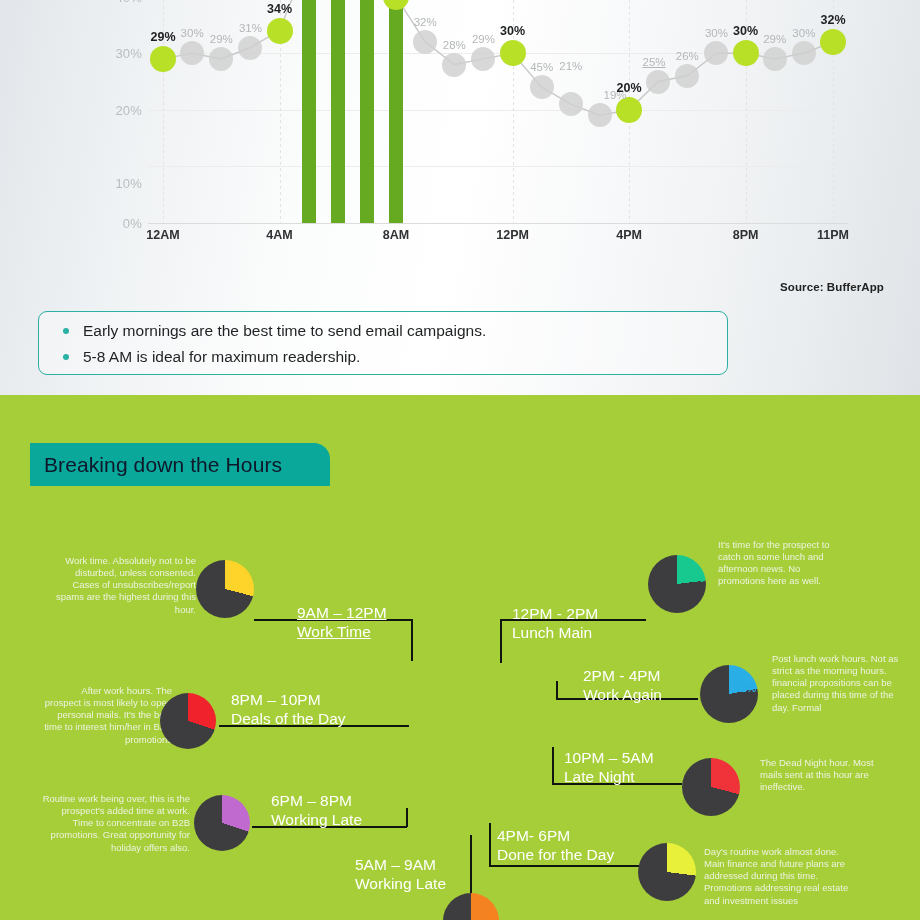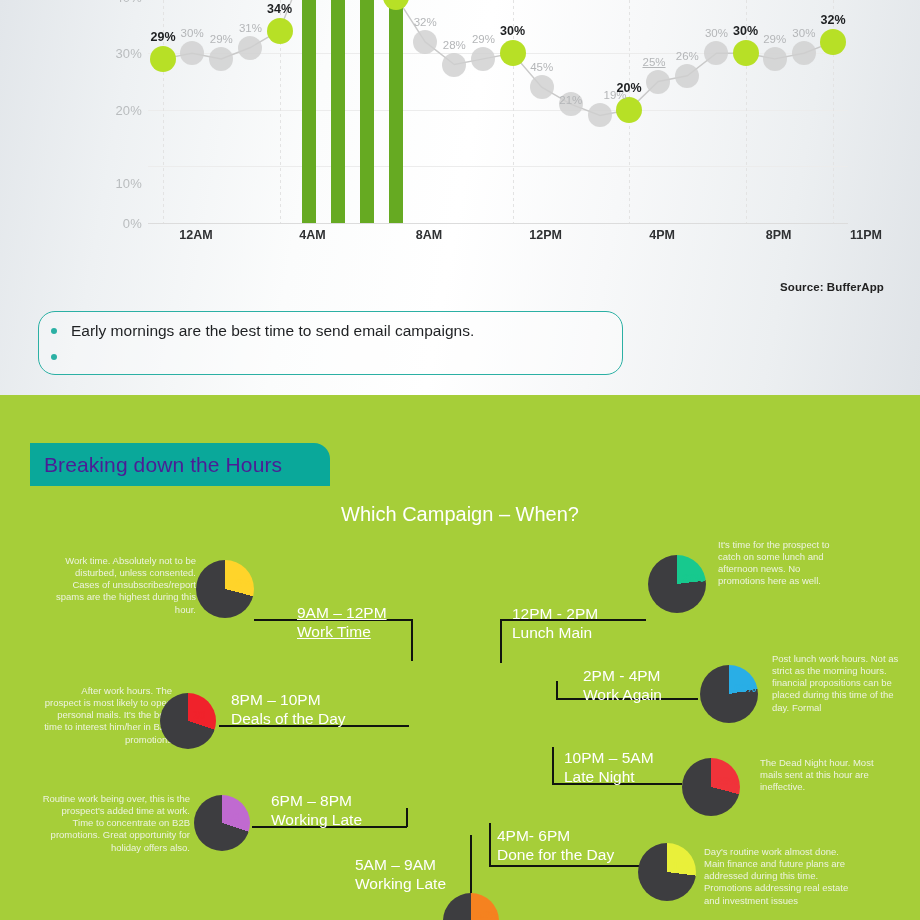--- a/index.html
+++ b/index.html
@@ -26,21 +26,21 @@
   .ylabel {
     position: absolute; right: 706px; transform: translateY(-50%);
     font-size: 13px; color: #b9bcbe; letter-spacing: .2px; white-space: nowrap;
   }
   .vgrid {
     position: absolute; top: 0; width: 1px; height: 283px;
     background: repeating-linear-gradient(to bottom,#e3e3e3 0 3px,transparent 3px 6px);
   }
   .xlabel {
     position: absolute; top: 288px; transform: translateX(-50%);
-    font-size: 12.5px; font-weight: bold; color: #2f3133; white-space: nowrap; margin-left: 33px;
+    font-size: 12.5px; font-weight: bold; color: #2f3133; white-space: nowrap;
   }
   #axisline {
     position: absolute; left: 0; top: 283px; width: 700px; height: 1px; background: #dcdcdc;
   }
   .bar {
     position: absolute; bottom: 0; width: 14px;
     background: #66aa22; border-radius: 1px 1px 0 0;
   }
   .dot {
     position: absolute; border-radius: 50%;
@@ -53,45 +53,45 @@
     white-space: nowrap; font-size: 11.5px; color: #b4b6b8;
   }
   .dlabel.hi { color: #1d1f21; font-weight: bold; font-size: 12.5px; }
   #linepath { position: absolute; left: 0; top: 0; width: 700px; height: 283px; }
 
   #source {
     position: absolute; right: 36px; top: 281px;
     font-size: 11.5px; color: #222; font-weight: bold; letter-spacing: .1px;
   }
   #takeaways {
-    position: absolute; left: 38px; top: 311px; width: 585px; height: 64px;
-    border: 1.6px solid #2bb0a4; border-radius: 17px;
+    position: absolute; left: 38px; top: 311px; width: 690px; height: 64px;
+    border: 1.6px solid #2bb0a4; border-radius: 9px;
     background: rgba(255,255,255,.35);
-    padding: 9px 0 0 4px;
+    padding: 9px 0 0 16px;
   }
   .tk-row { display: flex; align-items: flex-start; margin-bottom: 7px; }
   .tk-bullet {
     width: 6px; height: 6px; border-radius: 50%; background: #2bb0a4;
     margin: 7px 14px 0 8px; flex: 0 0 auto;
   }
   .tk-text { font-size: 15.5px; color: #1f2123; line-height: 1.25; }
 
   
   #green-panel {
     position: absolute; left: 0; top: 395px; width: 920px; height: 525px;
     background: #a6ce39;
   }
   #ribbon {
     position: absolute; left: 30px; top: 48px; width: 300px; height: 43px;
     background: #0aa89a;
     border-radius: 0 16px 0 0;
     display: flex; align-items: center;
   }
   #ribbon-label {
-    color: #4c1d95; font-size: 21px; padding-left: 14px; letter-spacing: .1px;
+    color: #0f172a; font-size: 21px; padding-left: 14px; letter-spacing: .1px;
   }
   #subtitle {
     position: absolute; left: 0; top: 108px; width: 920px; text-align: center;
     color: #fff; font-size: 20px;
   }
 
   
   .lead { position: absolute; background: #11150f; }
   .lead.h { height: 2px; }
   .lead.v { width: 2px; }
@@ -184,21 +184,21 @@
           <div class="dlabel hi" style="left: 15px; top: 103.86px;">29%</div>
           <div class="dlabel" style="left: 44.1304px; top: 99.2px;">30%</div>
           <div class="dlabel" style="left: 73.2609px; top: 104.86px;">29%</div>
           <div class="dlabel" style="left: 102.391px; top: 93.54px;">31%</div>
           <div class="dlabel hi" style="left: 131.522px; top: 75.56px;">34%</div>
           <div class="dlabel" style="left: 277.174px; top: 87.88px;">32%</div>
           <div class="dlabel" style="left: 306.304px; top: 110.52px;">28%</div>
           <div class="dlabel" style="left: 335.435px; top: 104.86px;">29%</div>
           <div class="dlabel hi" style="left: 364.565px; top: 98.2px;">30%</div>
           <div class="dlabel" style="left: 393.696px; top: 133.16px;">45%</div>
-          <div class="dlabel" style="left: 422.826px; top: 166px;">21%</div>
+          <div class="dlabel" style="left: 422.826px; top: 132px;">21%</div>
           <div class="dlabel" style="left: 467px; top: 161.46px;">19%</div>
           <div class="dlabel hi" style="left: 481.087px; top: 154.8px;">20%</div>
           <div class="dlabel" style="left: 506px; top: 127.5px; text-decoration: underline;">25%</div>
           <div class="dlabel" style="left: 539.348px; top: 121.84px;">26%</div>
           <div class="dlabel" style="left: 568.478px; top: 99.2px;">30%</div>
           <div class="dlabel hi" style="left: 597.609px; top: 98.2px;">30%</div>
           <div class="dlabel" style="left: 626.739px; top: 104.86px;">29%</div>
           <div class="dlabel" style="left: 655.87px; top: 99.2px;">30%</div>
           <div class="dlabel hi" style="left: 685px; top: 86.88px;">32%</div>
         </div>
@@ -215,31 +215,31 @@
 
     <div id="source">Source: BufferApp</div>
 
     <div id="takeaways">
       <div class="tk-row">
         <span class="tk-bullet"></span>
         <span class="tk-text">Early mornings are the best time to send email campaigns.</span>
       </div>
       <div class="tk-row">
         <span class="tk-bullet"></span>
+        <span class="tk-text">5-8 AM is ideal for maximum readership.</span>
       </div>
     </div>
   </div>
 
   <div id="green-panel">
 
     <div id="ribbon">
       <span id="ribbon-label">Breaking down the Hours</span>
     </div>
 
-    <div id="subtitle">Which Campaign – When?</div>
 
     <div id="leaders">
         <div class="lead h" style="left: 254px; top: 224px; width: 158px;"></div>
         <div class="lead v" style="left: 411px; top: 224px; height: 42px;"></div>
         <div class="lead h" style="left: 500px; top: 224px; width: 146px;"></div>
         <div class="lead v" style="left: 500px; top: 224px; height: 44px;"></div>
         <div class="lead h" style="left: 556px; top: 303px; width: 142px;"></div>
         <div class="lead v" style="left: 556px; top: 286px; height: 18px;"></div>
         <div class="lead h" style="left: 552px; top: 388px; width: 130px;"></div>
         <div class="lead v" style="left: 552px; top: 352px; height: 37px;"></div>

